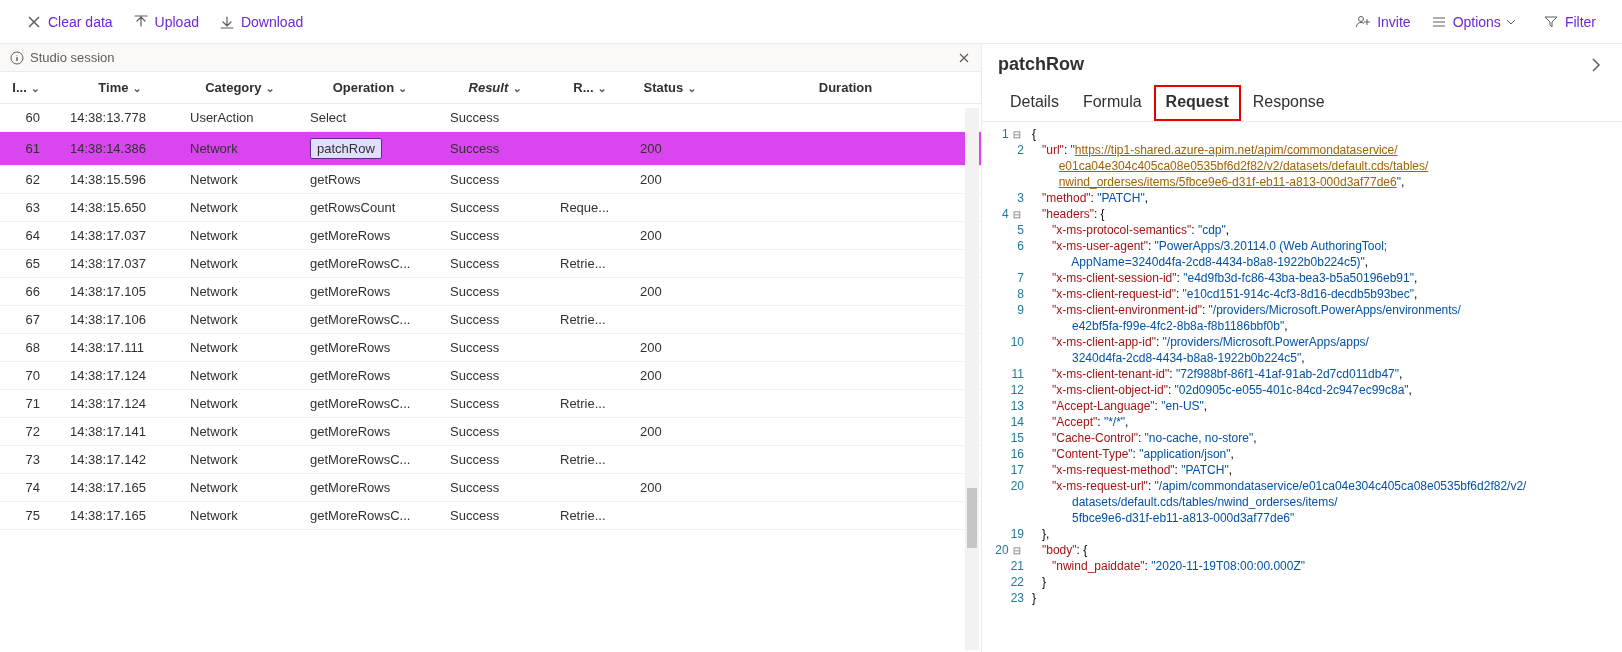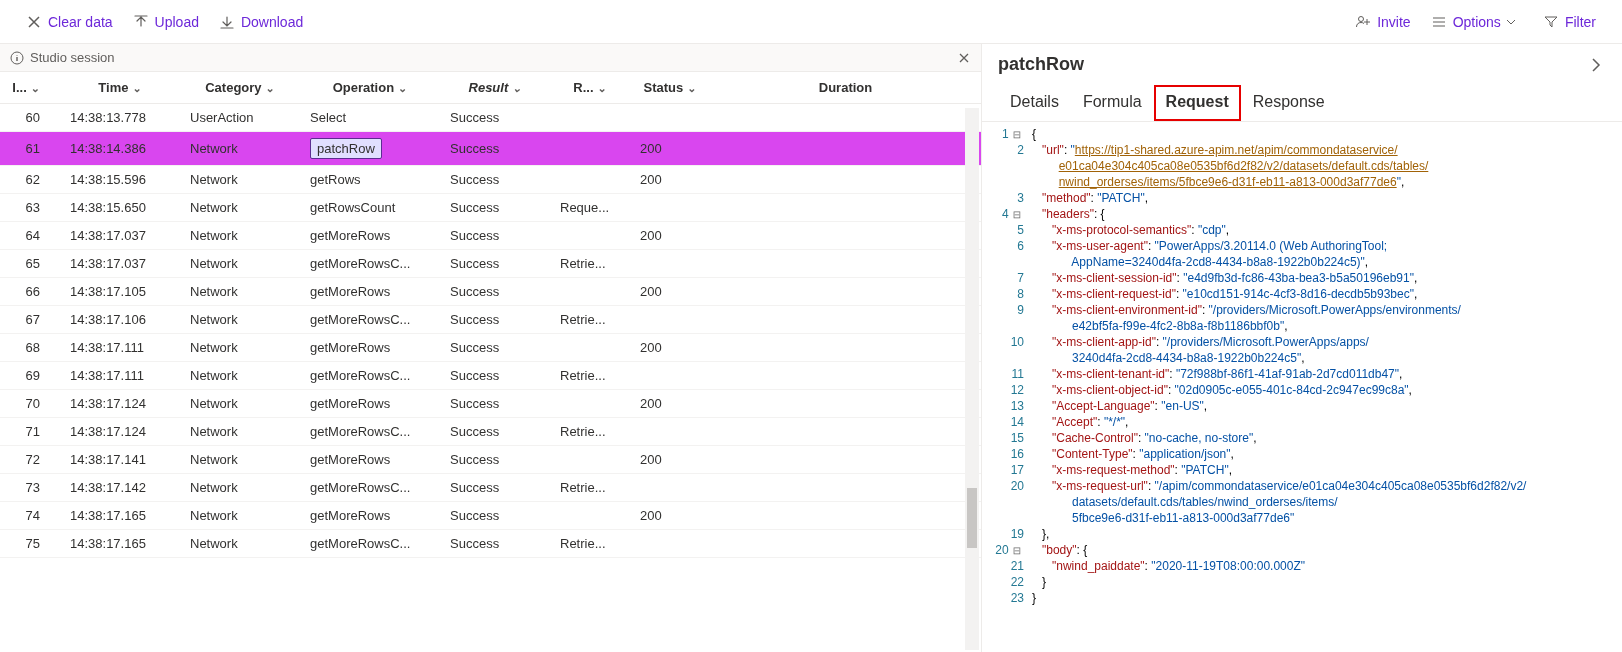--- a/index.html
+++ b/index.html
@@ -217,30 +217,20 @@
               <td class="col-id">68</td>
               <td>14:38:17.111</td>
               <td>Network</td>
               <td>getMoreRows</td>
               <td>Success</td>
               <td></td>
               <td>200</td>
               <td></td>
             </tr>
             <tr>
-              <td class="col-id">69</td>
-              <td>14:38:17.111</td>
-              <td>Network</td>
-              <td>getMoreRowsC...</td>
-              <td>Success</td>
-              <td>Retrie...</td>
-              <td></td>
-              <td></td>
-            </tr>
-            <tr>
               <td class="col-id">70</td>
               <td>14:38:17.124</td>
               <td>Network</td>
               <td>getMoreRows</td>
               <td>Success</td>
               <td></td>
               <td>200</td>
               <td></td>
             </tr>
             <tr>

